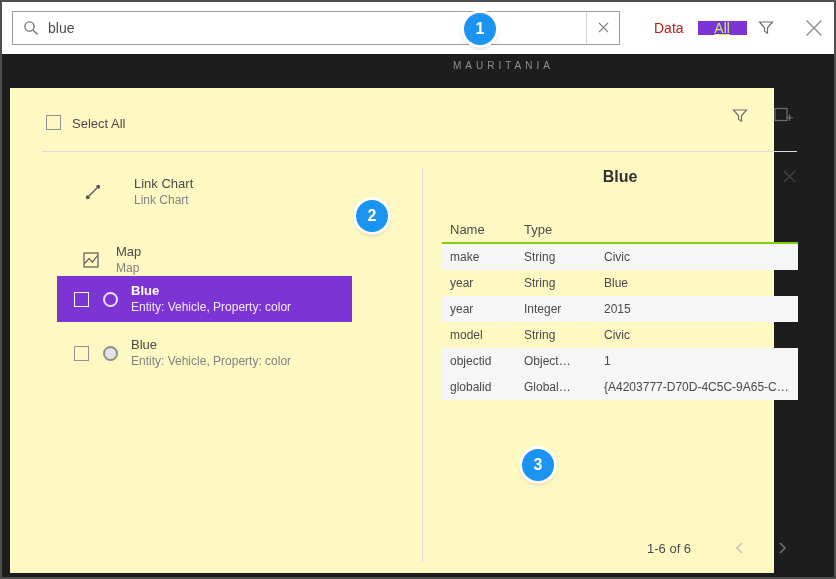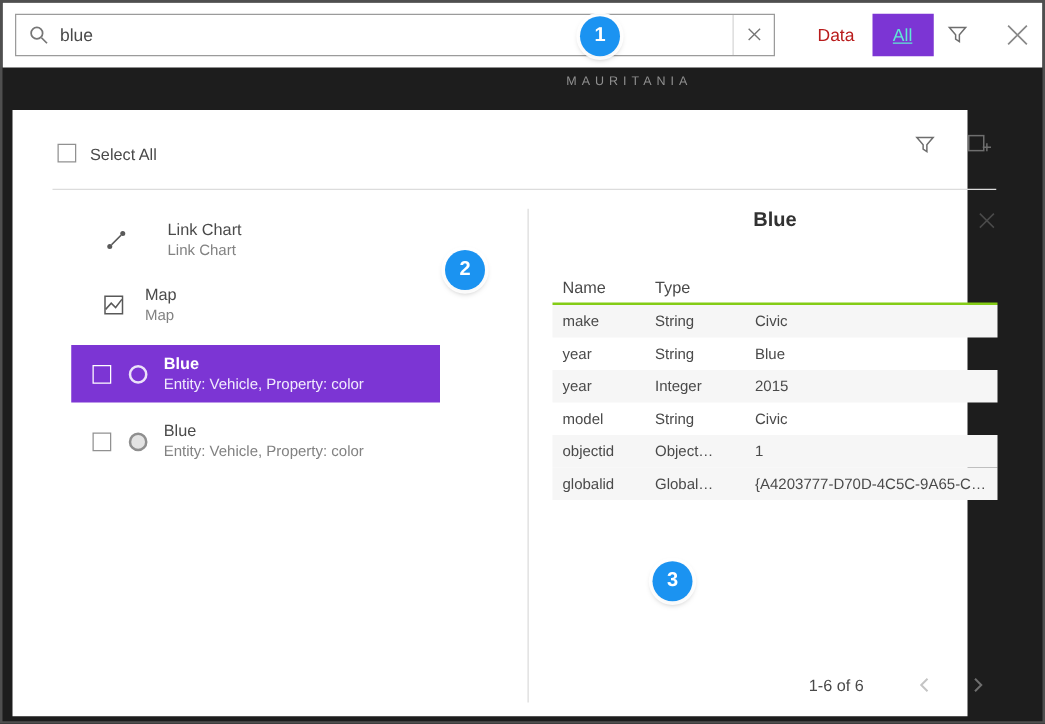--- a/index.html
+++ b/index.html
@@ -20,42 +20,42 @@
   }
   .sicon{display:flex;margin:0 9px 0 10px;}
   .query{flex:1;font-size:14px;color:#4a4a4a;}
   .search-clear{
     width:33px;height:100%;border:none;border-left:1px solid #d6d6d6;background:none;
     display:flex;align-items:center;justify-content:center;cursor:pointer;padding:0;
   }
   .toggle{position:absolute;left:646px;top:13px;height:26px;display:flex;align-items:center;}
   .data-btn{font-size:14px;color:#b91c1c;background:none;border:none;padding:0 14px 0 6px;cursor:pointer;font-family:inherit;}
   .all-btn{
-    width:49px;height:34px;background:var(--accent-purple);color:#5eead4;font-size:14px;border:none;
+    width:49px;height:14px;background:var(--accent-purple);color:#bef264;font-size:14px;border:none;
     display:flex;align-items:center;justify-content:center;cursor:pointer;font-family:inherit;text-decoration:underline;
   }
   .iconbtn{background:none;border:none;padding:0;cursor:pointer;display:flex;align-items:center;justify-content:center;}
   .topbar-filter{position:absolute;left:751px;top:14px;width:26px;height:26px;}
   .topbar-close{position:absolute;left:799px;top:14px;width:26px;height:26px;}
   
   .maplabel{position:absolute;left:451px;top:58px;font-size:10px;letter-spacing:4px;color:#8f8f8f;}
   .mapfooter{position:absolute;left:18px;top:560px;font-size:8px;color:#9a9a9a;letter-spacing:1px;}
   
-  .panel{position:absolute;left:8px;top:86px;width:764px;height:485px;background:#ffffff;}
+  .panel{position:absolute;left:8px;top:86px;width:764px;height:485px;background:#fef9c3;}
   .cb{width:15px;height:15px;box-sizing:border-box;border:1px solid #919191;background:transparent;flex:none;}
   .select-all-box{position:absolute;left:36px;top:27px;}
   .select-all-label{position:absolute;left:62px;top:28px;font-size:13px;color:#4a4a4a;}
   .panel-filter{position:absolute;left:717px;top:16px;width:26px;height:26px;}
   .panel-add{position:absolute;left:759px;top:14px;width:28px;height:28px;}
   .h-divider{position:absolute;left:32px;top:63px;width:755px;height:1px;background:#dcdcdc;}
   .v-divider{position:absolute;left:412px;top:79px;width:1px;height:395px;background:#dcdcdc;}
   
   .listitem{display:flex;align-items:center;cursor:pointer;}
   .li-1{position:absolute;left:74px;top:88px;gap:16px;}
-  .li-2{position:absolute;left:72px;top:140px;}
+  .li-2{position:absolute;left:72px;top:156px;}
   .li-icon{display:flex;margin-right:16px;}
   .li-text .li-title{font-size:13px;color:#4a4a4a;line-height:16px;}
   .li-text .li-sub{font-size:12px;color:#828282;line-height:16px;}
   .li-row{position:absolute;left:47px;width:295px;height:46px;display:flex;align-items:center;}
   .li-selected{top:188px;background:var(--accent-purple);}
   .li-plain{top:242px;background:transparent;}
   .li-row .cb{margin-left:17px;}
   .li-selected .cb{border-color:#ffffff;}
   .entity-circle{width:11px;height:11px;border-radius:50%;box-sizing:content-box;border:2px solid #8f8f8f;background:#e3e3e3;margin-left:14px;flex:none;}
   .li-selected .entity-circle{border-color:rgba(255,255,255,0.85);background:transparent;}

